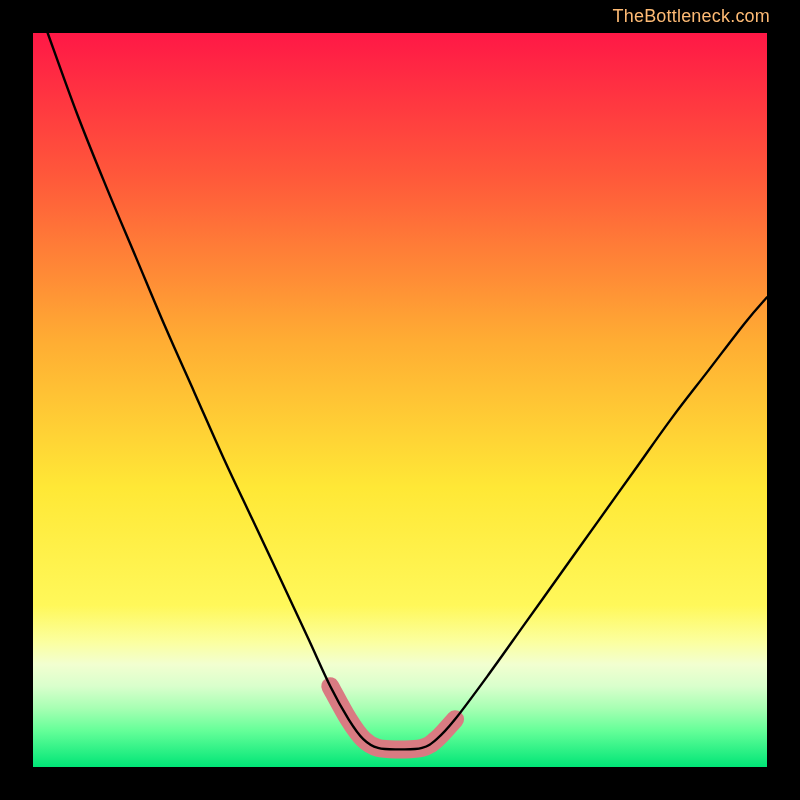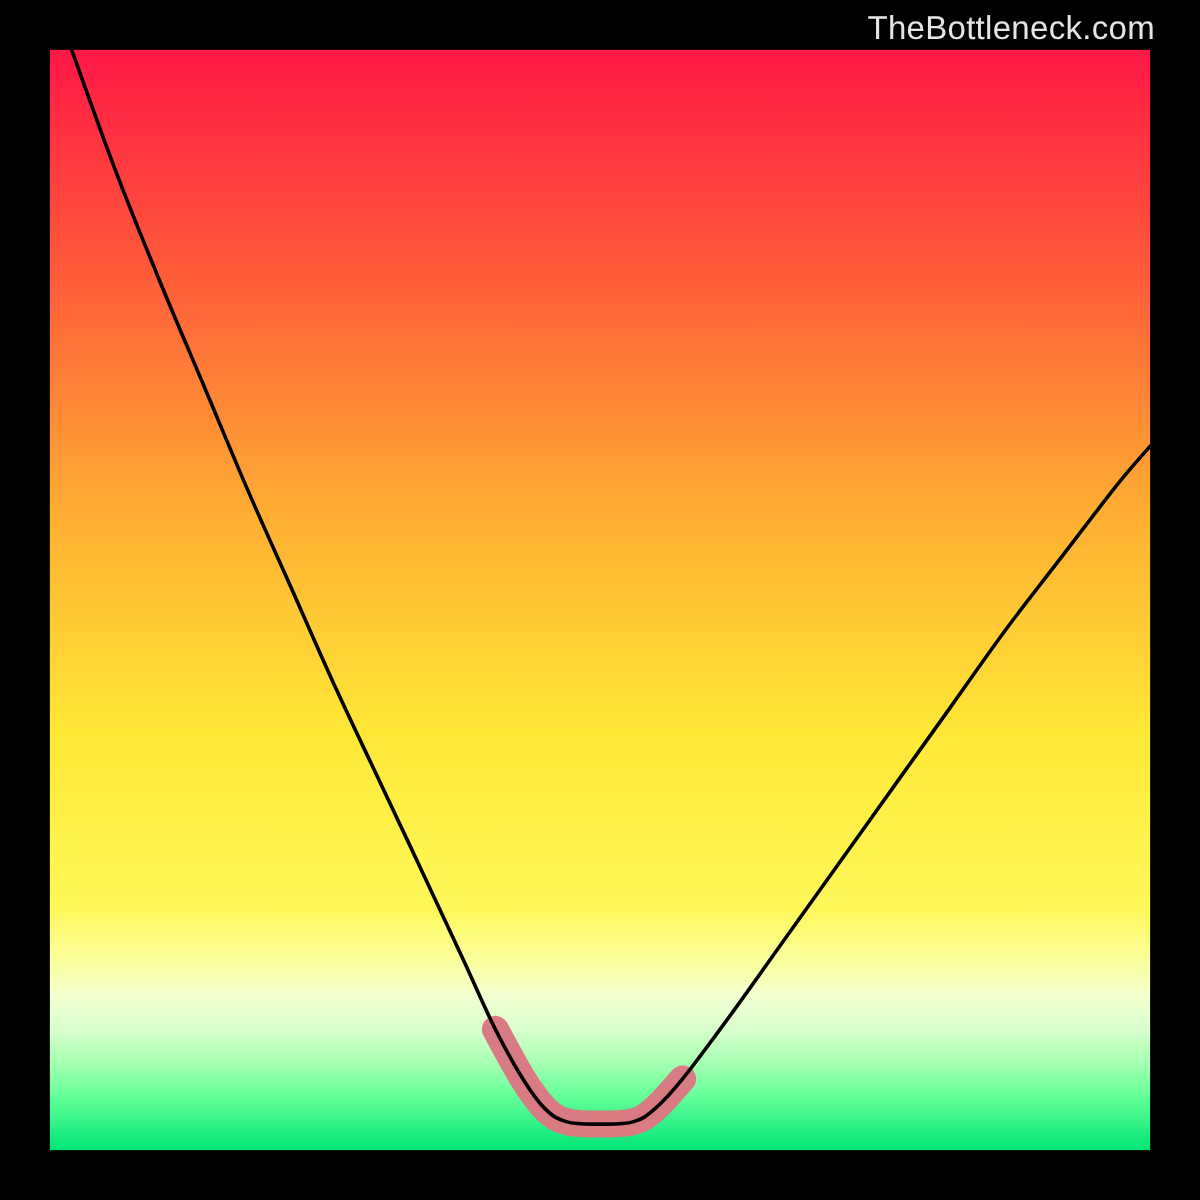--- a/index.html
+++ b/index.html
@@ -24,22 +24,22 @@
     left: 33px;
     width: 734px;
     height: 734px;
     overflow: hidden;
   }
   .watermark {
     position: absolute;
     top: 6px;
     right: 30px;
     font-family: Arial, Helvetica, sans-serif;
-    font-size: 22px;
-    color: #e5e5e5;
+    font-size: 18px;
+    color: #fdba74;
     font-weight: 500;
     letter-spacing: 0.2px;
   }
   svg { display: block; }
 </style>
 </head>
 <body>
 
 <div class="frame">
   <div class="watermark">TheBottleneck.com</div>

